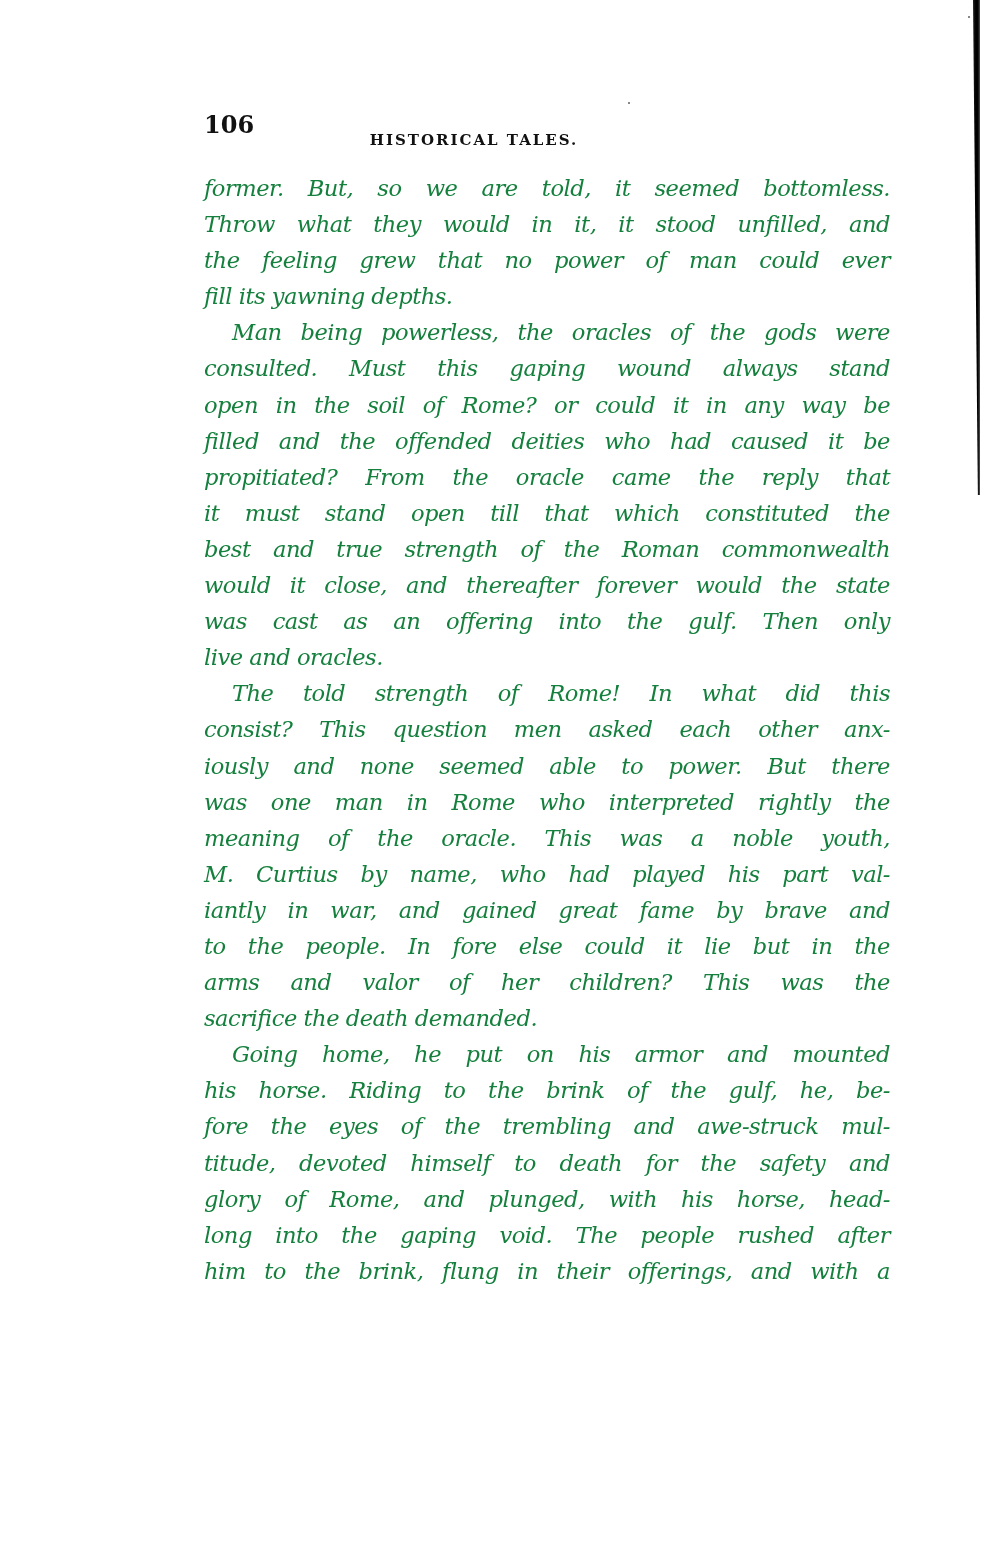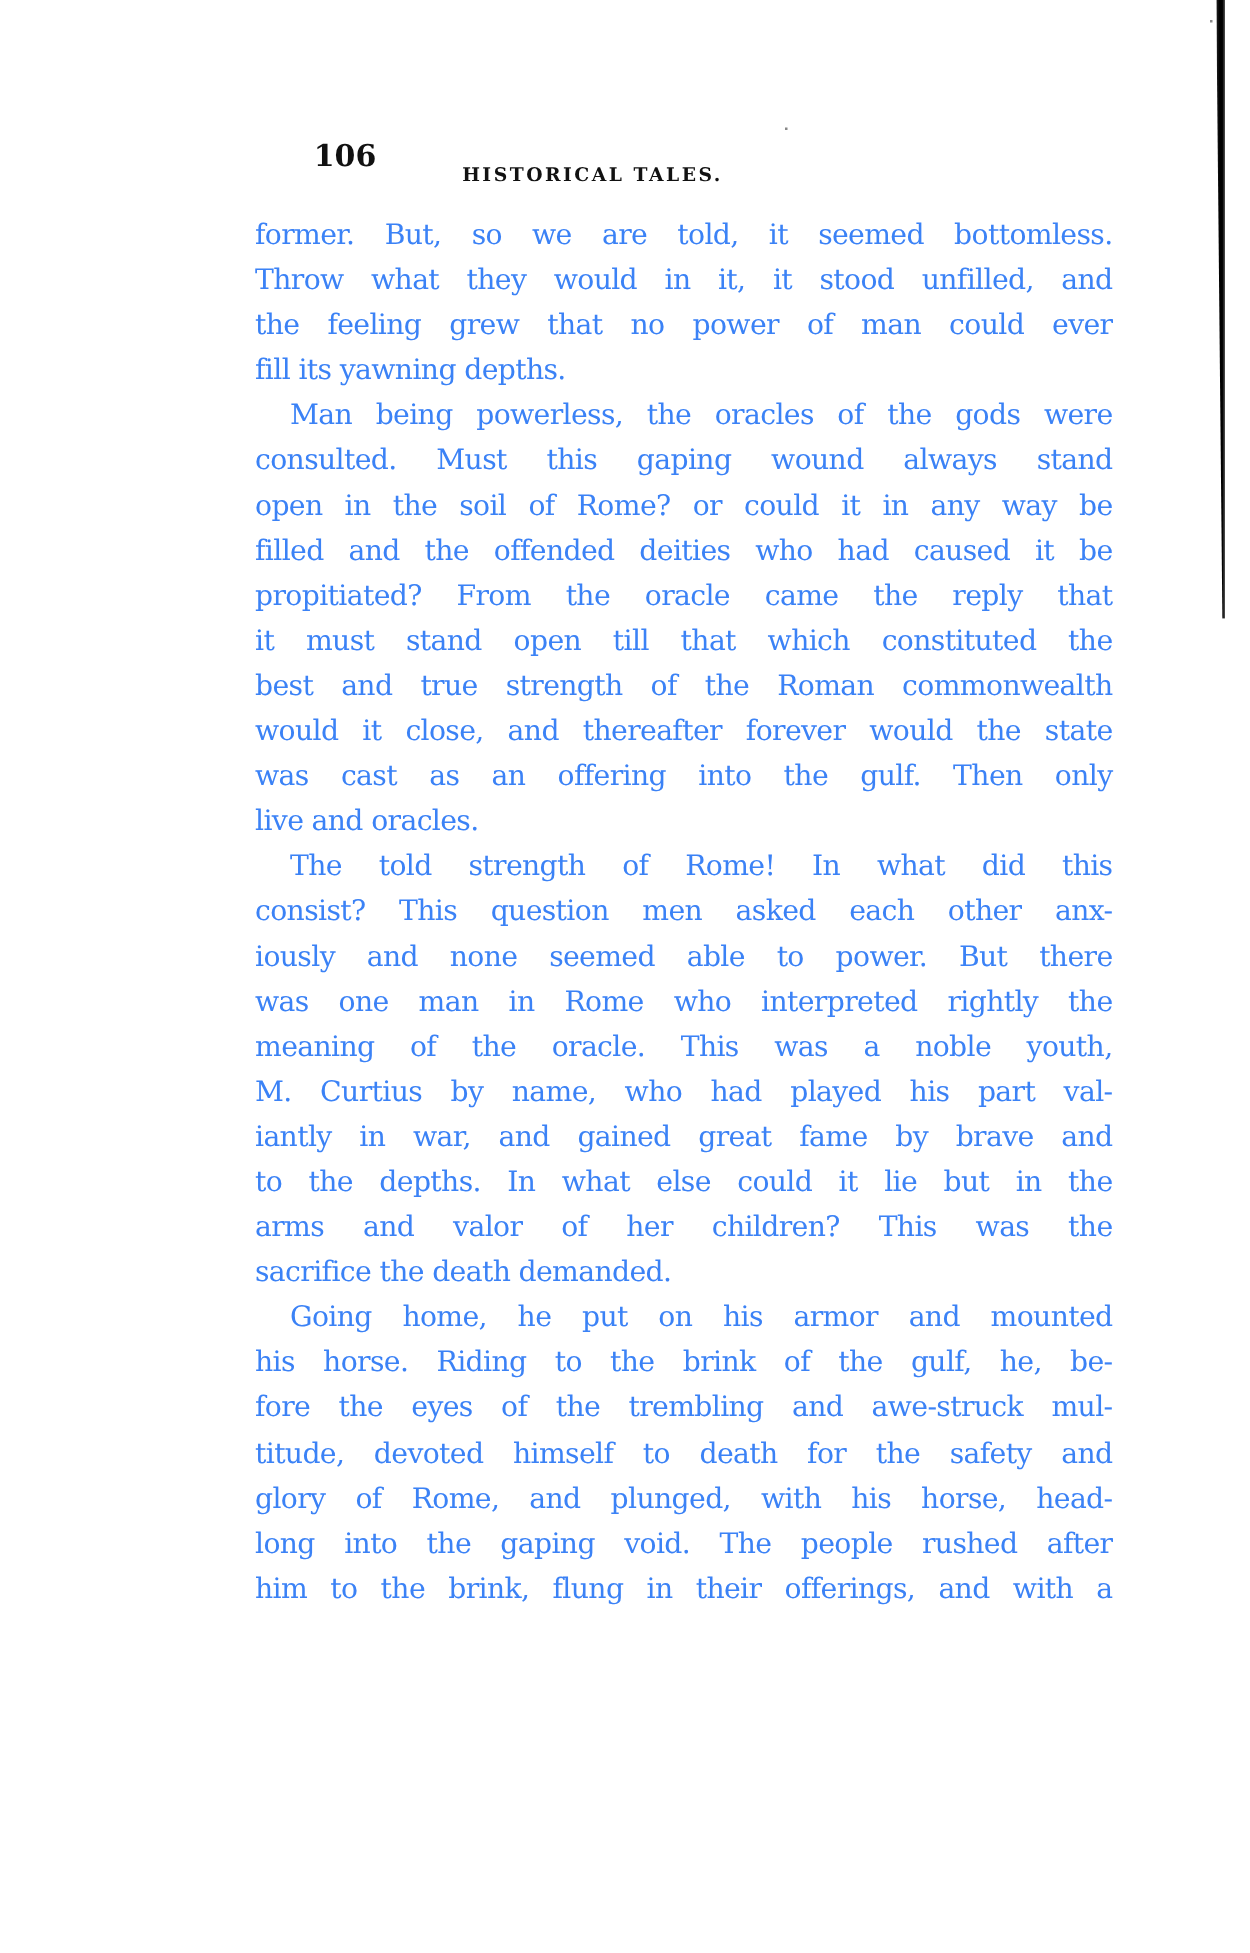--- a/index.html
+++ b/index.html
@@ -10,30 +10,30 @@
       background: linear-gradient(to right, #222 0%, #000 40%, #000 70%, #555 100%);
       clip-path: polygon(0 0, 100% 0, 100% 100%, 70% 100%);
     }
     .dot { position: absolute; width: 2px; height: 2px; background: #888; }
     .header {
       position: absolute; left: 204px; top: 110px; width: 686px; height: 36px;
       font-family: "DejaVu Serif", serif; color: #111;
     }
     .page-number {
       position: absolute; left: 0; top: 0;
-      font-size: 24px; font-weight: bold; letter-spacing: 0px; margin-left: 47px;
+      font-size: 24px; font-weight: bold; letter-spacing: 0px;
     }
     .running-title {
       position: absolute; left: 80px; top: 21px; width: 380px; text-align: center;
       font-size: 15px; font-weight: bold; letter-spacing: 2px;
     }
     .body-text {
       position: absolute; left: 204px; top: 170px; width: 686px;
       font-family: "DejaVu Serif", serif; font-size: 22.6px; line-height: 36.1px;
-      color: #3b82f6; letter-spacing: -0.5px;
+      color: #15803d; letter-spacing: -0.5px; font-style: italic;
     }
     .para { margin: 0; }
     .line {
       display: block; text-align: justify; text-align-last: justify;
       white-space: nowrap; height: 36.1px;
     }
     .line.last { text-align-last: left; }
     .line.indent { padding-left: 28px; }
   </style>
 </head>
@@ -69,21 +69,21 @@
         <span class="line last">live and oracles.</span>
       </div>
       <div class="para">
         <span class="line indent">The told strength of Rome! In what did this</span>
         <span class="line">consist? This question men asked each other anx-</span>
         <span class="line">iously and none seemed able to power. But there</span>
         <span class="line">was one man in Rome who interpreted rightly the</span>
         <span class="line">meaning of the oracle. This was a noble youth,</span>
         <span class="line">M. Curtius by name, who had played his part val-</span>
         <span class="line">iantly in war, and gained great fame by brave and</span>
-        <span class="line">to the depths. In what else could it lie but in the</span>
+        <span class="line">to the people. In fore else could it lie but in the</span>
         <span class="line">arms and valor of her children? This was the</span>
         <span class="line last">sacrifice the death demanded.</span>
       </div>
       <div class="para">
         <span class="line indent">Going home, he put on his armor and mounted</span>
         <span class="line">his horse. Riding to the brink of the gulf, he, be-</span>
         <span class="line">fore the eyes of the trembling and awe-struck mul-</span>
         <span class="line">titude, devoted himself to death for the safety and</span>
         <span class="line">glory of Rome, and plunged, with his horse, head-</span>
         <span class="line">long into the gaping void. The people rushed after</span>

